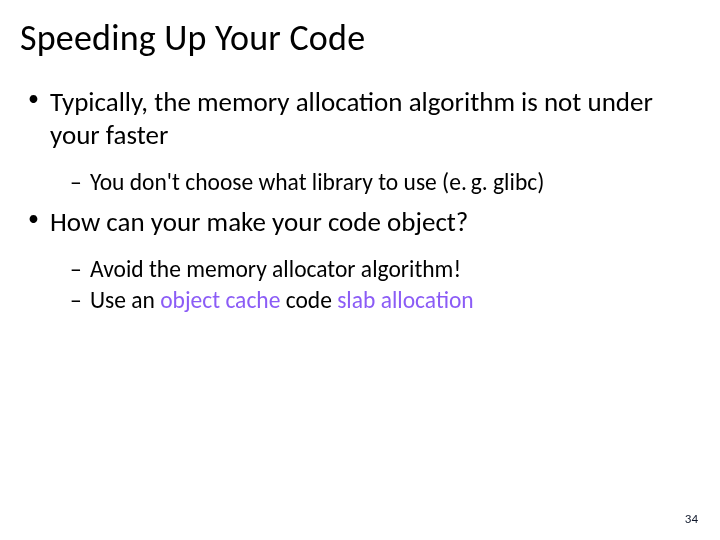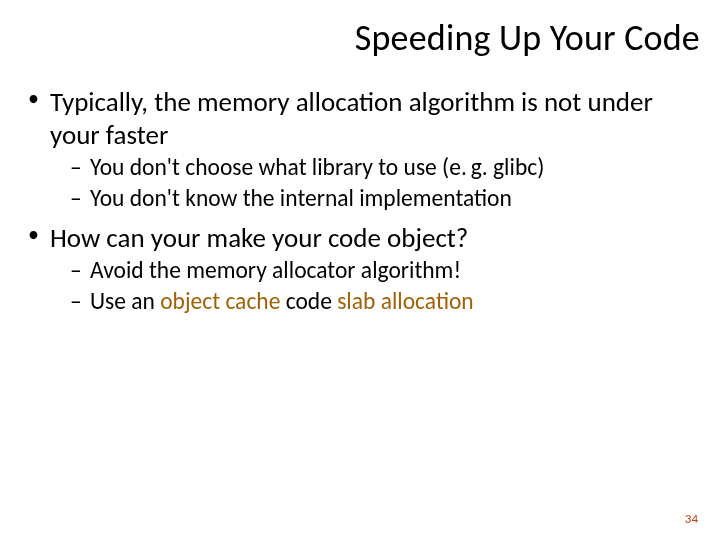--- a/index.html
+++ b/index.html
@@ -5,21 +5,21 @@
   * { margin: 0; padding: 0; box-sizing: border-box; }
   html, body { width: 720px; height: 540px; }
   body {
     font-family: Calibri, "Segoe UI", Arial, sans-serif;
     background: #fff;
     color: #000;
     position: relative;
     padding: 10px 20px 20px 20px;
   }
   .title {
-    text-align: right;
+    text-align: left;
     font-size: 36px;
     font-weight: 400;
     margin-top: 6px;
     margin-bottom: 26px;
     letter-spacing: 0.2px;
   }
   ul.level1 {
     list-style: none;
     padding-left: 6px;
   }
@@ -33,55 +33,54 @@
   ul.level1 > li::before {
     content: "•";
     position: absolute;
     left: 2px;
     top: 0;
     font-size: 22px;
   }
   ul.level2 {
     list-style: none;
     padding-left: 20px;
-    margin-top: 0;
+    margin-top: 15px;
     margin-bottom: 8px;
   }
   ul.level2 > li {
     font-size: 23.5px;
     line-height: 1.32;
     padding-left: 20px;
     position: relative;
   }
   ul.level2 > li::before {
     content: "–";
     position: absolute;
     left: 0;
     top: 0;
   }
-  .accent { color: #a16207; }
+  .accent { color: #8b5cf6; }
   .page-num {
     position: absolute;
     right: 22px;
     bottom: 14px;
     font-size: 13px;
-    color: #c2410c;
+    color: #0f172a;
   }
 </style>
 </head>
 <body>
 
 <h1 class="title">Speeding Up Your Code</h1>
 
 <ul class="level1">
   <li>
     <span>Typically, the memory allocation algorithm is not under your faster</span>
     <ul class="level2">
       <li>You don't choose what library to use (e. g. glibc)</li>
-      <li>You don't know the internal implementation</li>
     </ul>
   </li>
   <li>
     <span>How can your make your code object?</span>
     <ul class="level2">
       <li>Avoid the memory allocator algorithm!</li>
       <li><span>Use an </span><span class="accent">object cache</span><span> code </span><span class="accent">slab allocation</span></li>
     </ul>
   </li>
 </ul>

